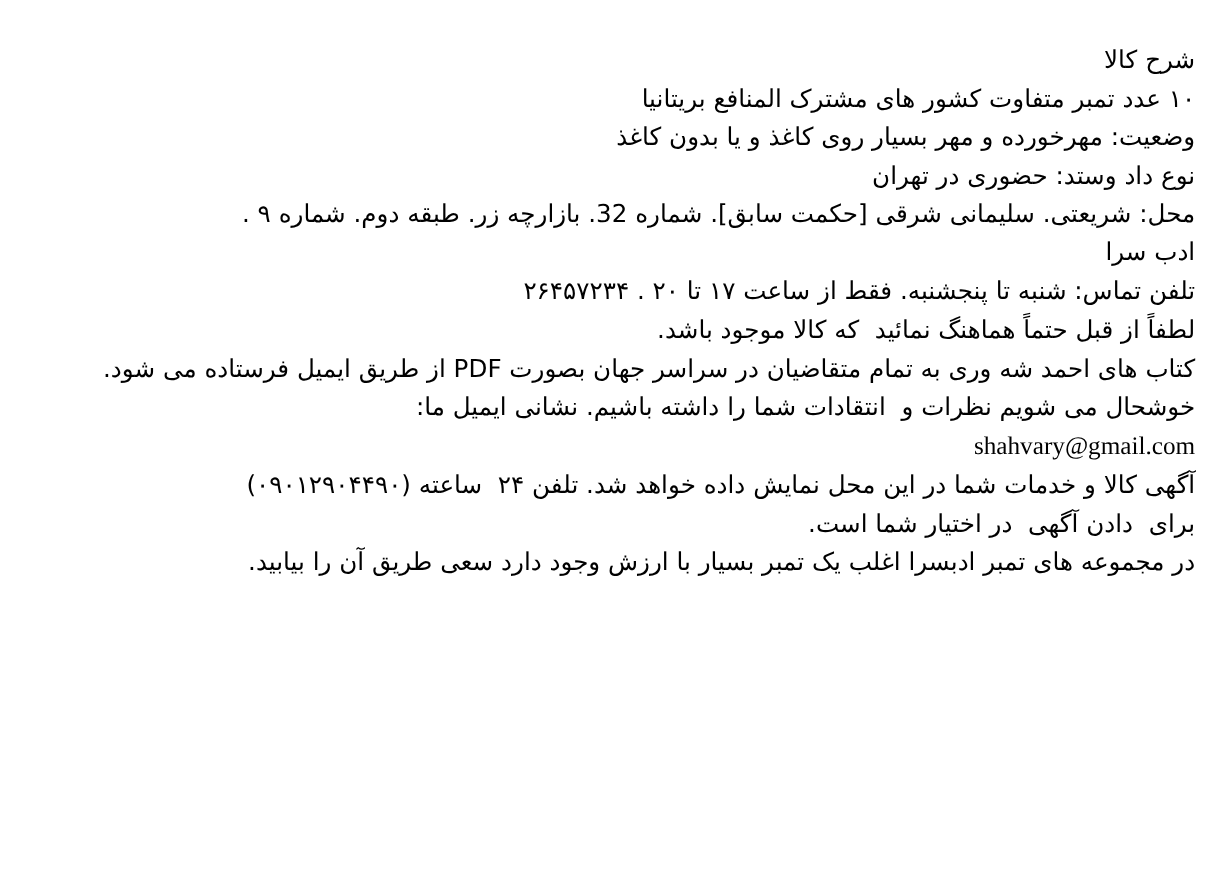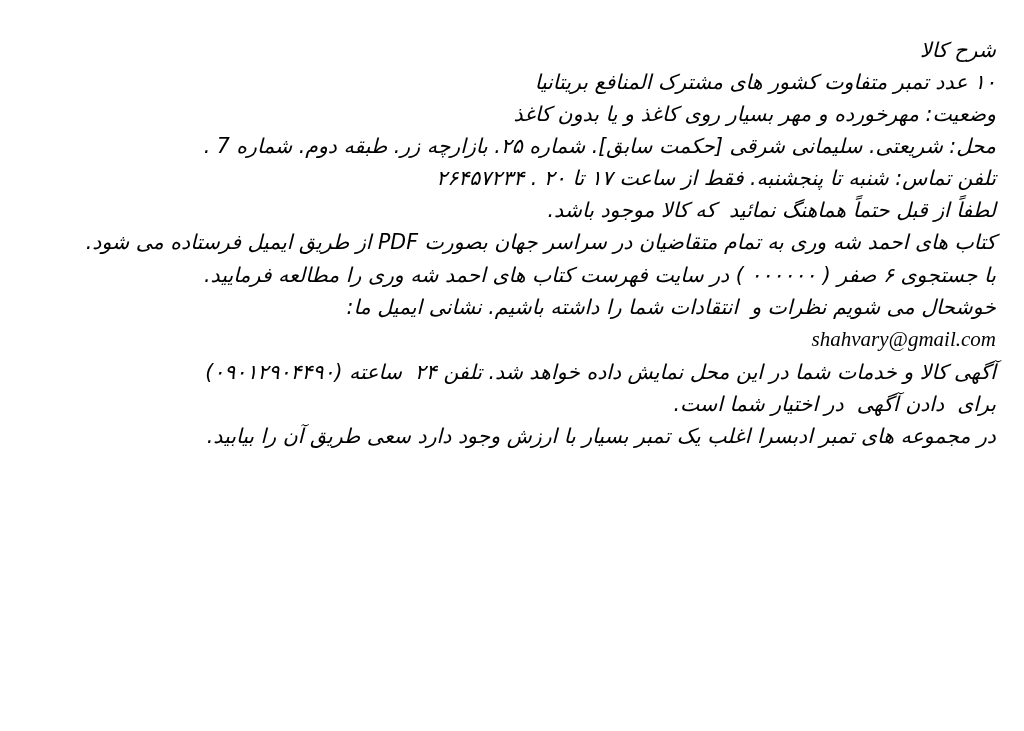--- a/index.html
+++ b/index.html
@@ -14,21 +14,20 @@
     overflow: hidden;
     font-family: "DejaVu Sans", "Liberation Sans", sans-serif;
     color: #000000;
   }
   .page {
     position: relative;
     width: 1024px;
     height: 604px;
     box-sizing: border-box;
     padding: 34px 28px 20px 28px;
-    font-style: italic;
   }
   .doc {
     direction: rtl;
     text-align: right;
     font-size: 20.5px;
     line-height: 1.565;
   }
   .line {
     white-space: pre-wrap;
     word-wrap: break-word;
@@ -46,25 +45,26 @@
 </style>
 </head>
 <body>
 
 <div class="page">
   <div class="doc">
 
     <div class="line">شرح کالا</div>
     <div class="line">۱۰ عدد تمبر متفاوت کشور های مشترک المنافع بریتانیا</div>
     <div class="line">وضعیت: مهرخورده و مهر بسیار روی کاغذ و یا بدون کاغذ</div>
-    <div class="line">محل: شریعتی. سلیمانی شرقی [حکمت سابق]. شماره ۲۵. بازارچه زر. طبقه دوم. شماره 7 .</div>
+    <div class="line">نوع داد وستد: حضوری در تهران</div>
+    <div class="line">محل: شریعتی. سلیمانی شرقی [حکمت سابق]. شماره 32. بازارچه زر. طبقه دوم. شماره ۹ .</div>
+    <div class="line">ادب سرا</div>
     <div class="line">تلفن تماس: شنبه تا پنجشنبه. فقط از ساعت ۱۷ تا ۲۰ . ۲۶۴۵۷۲۳۴</div>
     <div class="line">لطفاً از قبل حتماً هماهنگ نمائید  که کالا موجود باشد.</div>
     <div class="line">کتاب های احمد شه وری به تمام متقاضیان در سراسر جهان بصورت PDF از طریق ایمیل فرستاده می شود.</div>
-    <div class="line">با جستجوی ۶ صفر ( ۰۰۰۰۰۰ ) در سایت فهرست کتاب های احمد شه وری را مطالعه فرمایید.</div>
     <div class="line">خوشحال می شویم نظرات و  انتقادات شما را داشته باشیم. نشانی ایمیل ما:</div>
     <div class="line ltr email">shahvary@gmail.com</div>
     <div class="line">آگهی کالا و خدمات شما در این محل نمایش داده خواهد شد. تلفن ۲۴  ساعته (۰۹۰۱۲۹۰۴۴۹۰)</div>
     <div class="line">برای  دادن آگهی  در اختیار شما است.</div>
     <div class="line">در مجموعه های تمبر ادبسرا اغلب یک تمبر بسیار با ارزش وجود دارد سعی طریق آن را بیابید.</div>
 
   </div>
 </div>
 
 </body></html>

